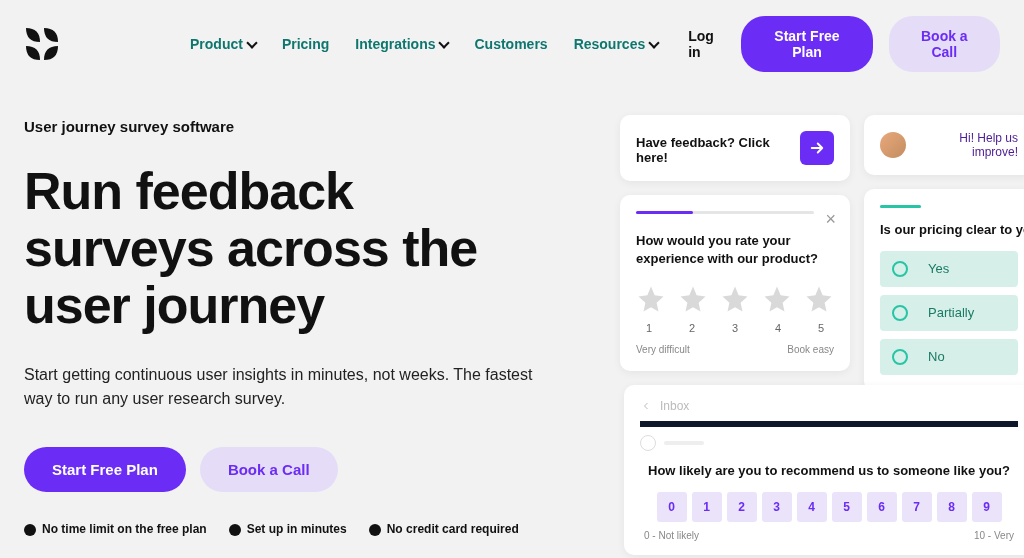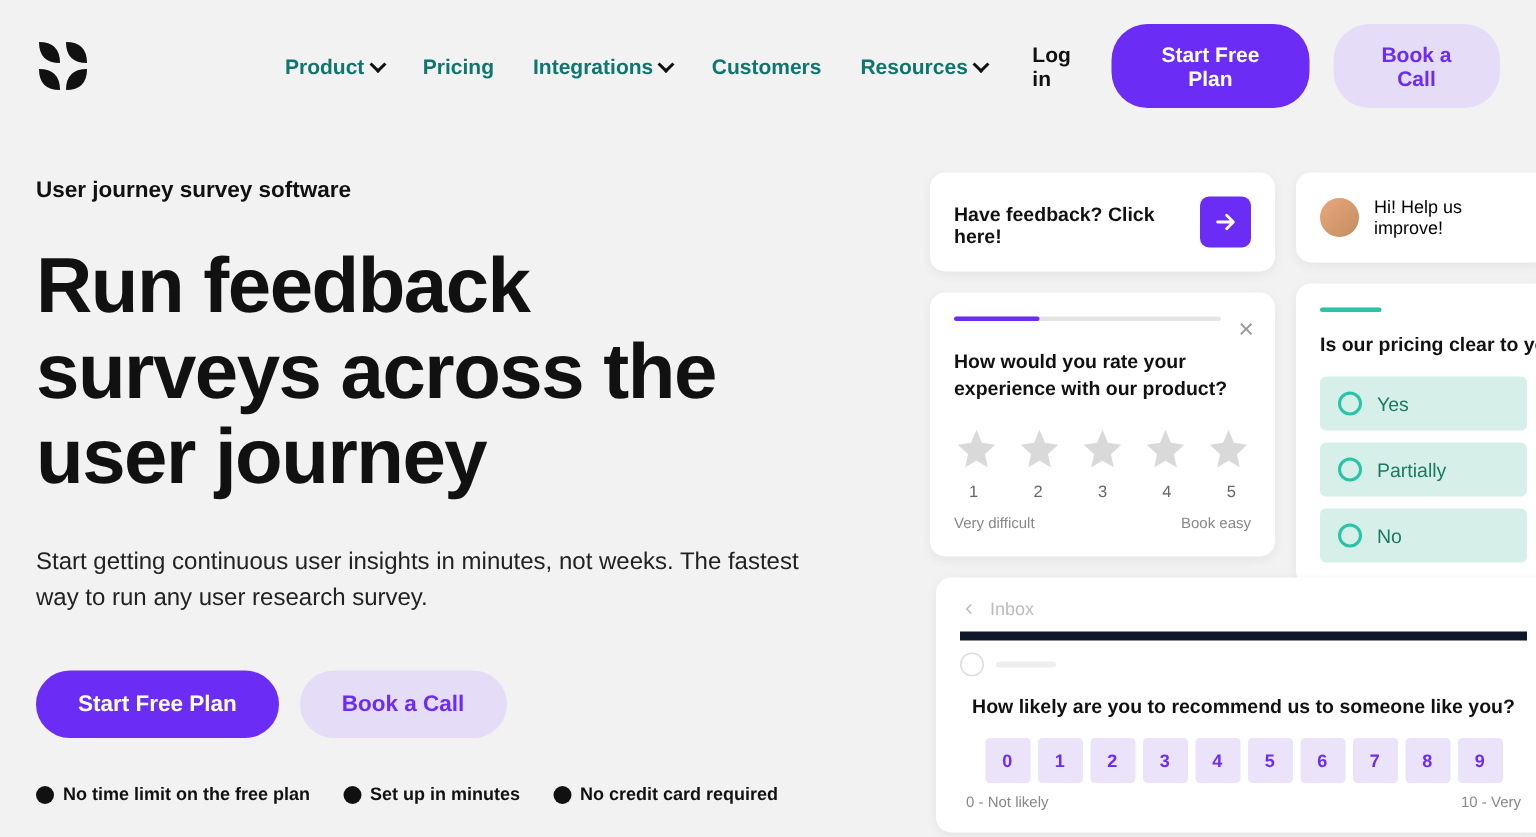--- a/index.html
+++ b/index.html
@@ -38,26 +38,26 @@
 .progress { height: 3px; background: #e5e5e5; border-radius: 2px; margin-bottom: 18px; width: 90%; }
 .progress-fill { height: 100%; background: #6b2cf5; width: 32%; border-radius: 2px; }
 .rating-q { font-size: 13px; font-weight: 700; color: #111; line-height: 1.4; margin-bottom: 16px; }
 .stars { display: flex; gap: 8px; justify-content: space-between; margin-bottom: 8px; }
 .star { width: 30px; height: 30px; }
 .star svg { fill: #d9d9d9; }
 .star-nums { display: flex; justify-content: space-between; font-size: 11px; color: #666; padding: 0 10px; margin-bottom: 10px; }
 .labels { display: flex; justify-content: space-between; font-size: 10px; color: #888; }
 .help-card { display: flex; align-items: center; gap: 10px; }
 .avatar { width: 26px; height: 26px; border-radius: 50%; background: linear-gradient(135deg, #e8a87c, #c38d5f); flex-shrink: 0; }
-.help-text { font-size: 12px; color: #000000; }
+.help-text { font-size: 12px; color: #4c1d95; text-align: right; }
 .pricing-card .progress { background: #e5e5e5; margin-bottom: 14px; width: 30%; }
 .pricing-card .progress-fill { background: #27c4a6; width: 100%; }
 .pricing-q { font-size: 13px; font-weight: 700; color: #111; margin-bottom: 14px; white-space: nowrap; }
 .options { display: flex; flex-direction: column; gap: 8px; }
-.option { background: #d6f0e9; padding: 10px 12px; border-radius: 4px; display: flex; align-items: center; gap: 10px; font-size: 13px; color: #1a7a64; }
+.option { background: #d6f0e9; padding: 10px 12px; border-radius: 4px; display: flex; align-items: flex-start; gap: 20px; font-size: 13px; color: #1a7a64; }
 .radio { width: 16px; height: 16px; border: 2px solid #27c4a6; border-radius: 50%; flex-shrink: 0; }
 .nps-card { position: absolute; right: -10px; top: 385px; width: 410px; background: #fff; border-radius: 10px; padding: 14px 16px; box-shadow: 0 2px 8px rgba(0,0,0,0.06); }
 .inbox-row { display: flex; align-items: center; gap: 8px; color: #bbb; font-size: 12px; margin-bottom: 8px; border-bottom: 6px solid #0f172a; padding-bottom: 8px; }
 .inbox-row svg { width: 12px; height: 12px; }
 .skel { display: flex; align-items: center; gap: 8px; margin-bottom: 12px; }
 .skel-circle { width: 16px; height: 16px; border: 1.5px solid #ddd; border-radius: 50%; }
 .skel-line { height: 4px; background: #eee; border-radius: 2px; width: 40px; }
 .nps-q { font-size: 13px; font-weight: 700; color: #111; text-align: center; margin-bottom: 14px; white-space: nowrap; }
 .nps-scale { display: flex; gap: 5px; justify-content: center; margin-bottom: 8px; }
 .nps-n { width: 30px; height: 30px; background: #ebe3f9; color: #6b2cf5; font-size: 12px; font-weight: 600; display: flex; align-items: center; justify-content: center; border-radius: 3px; cursor: pointer; }

